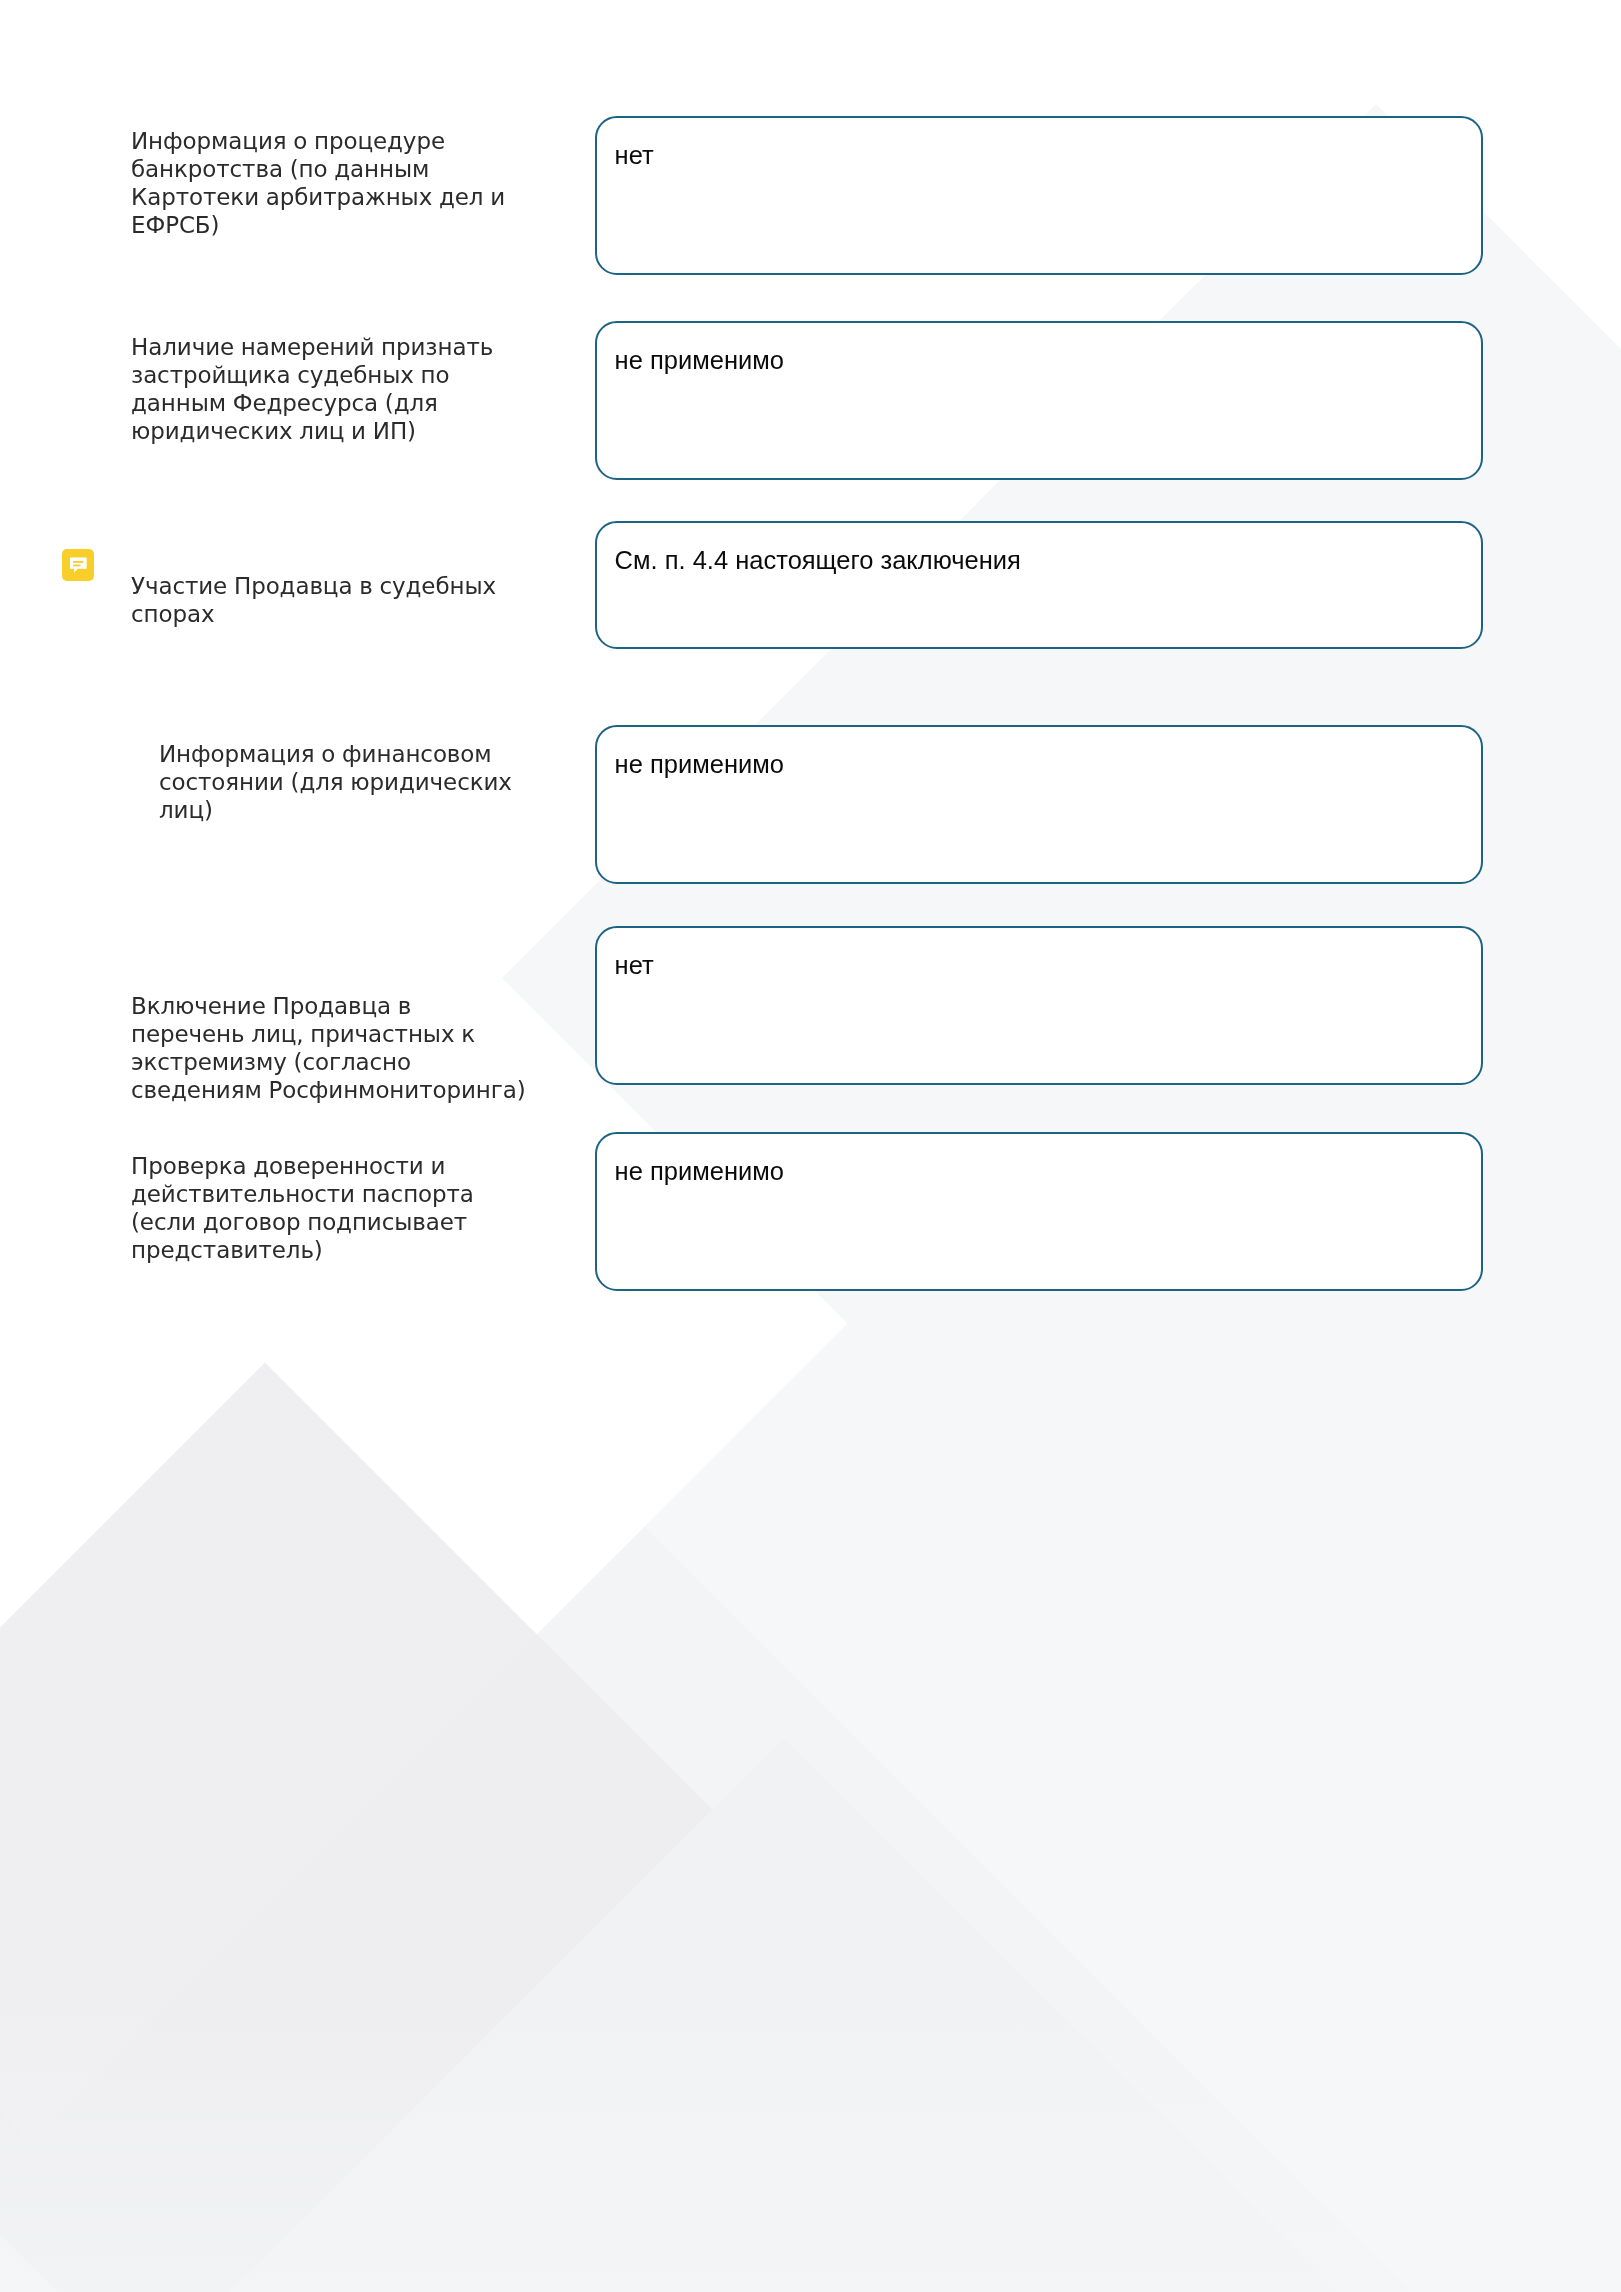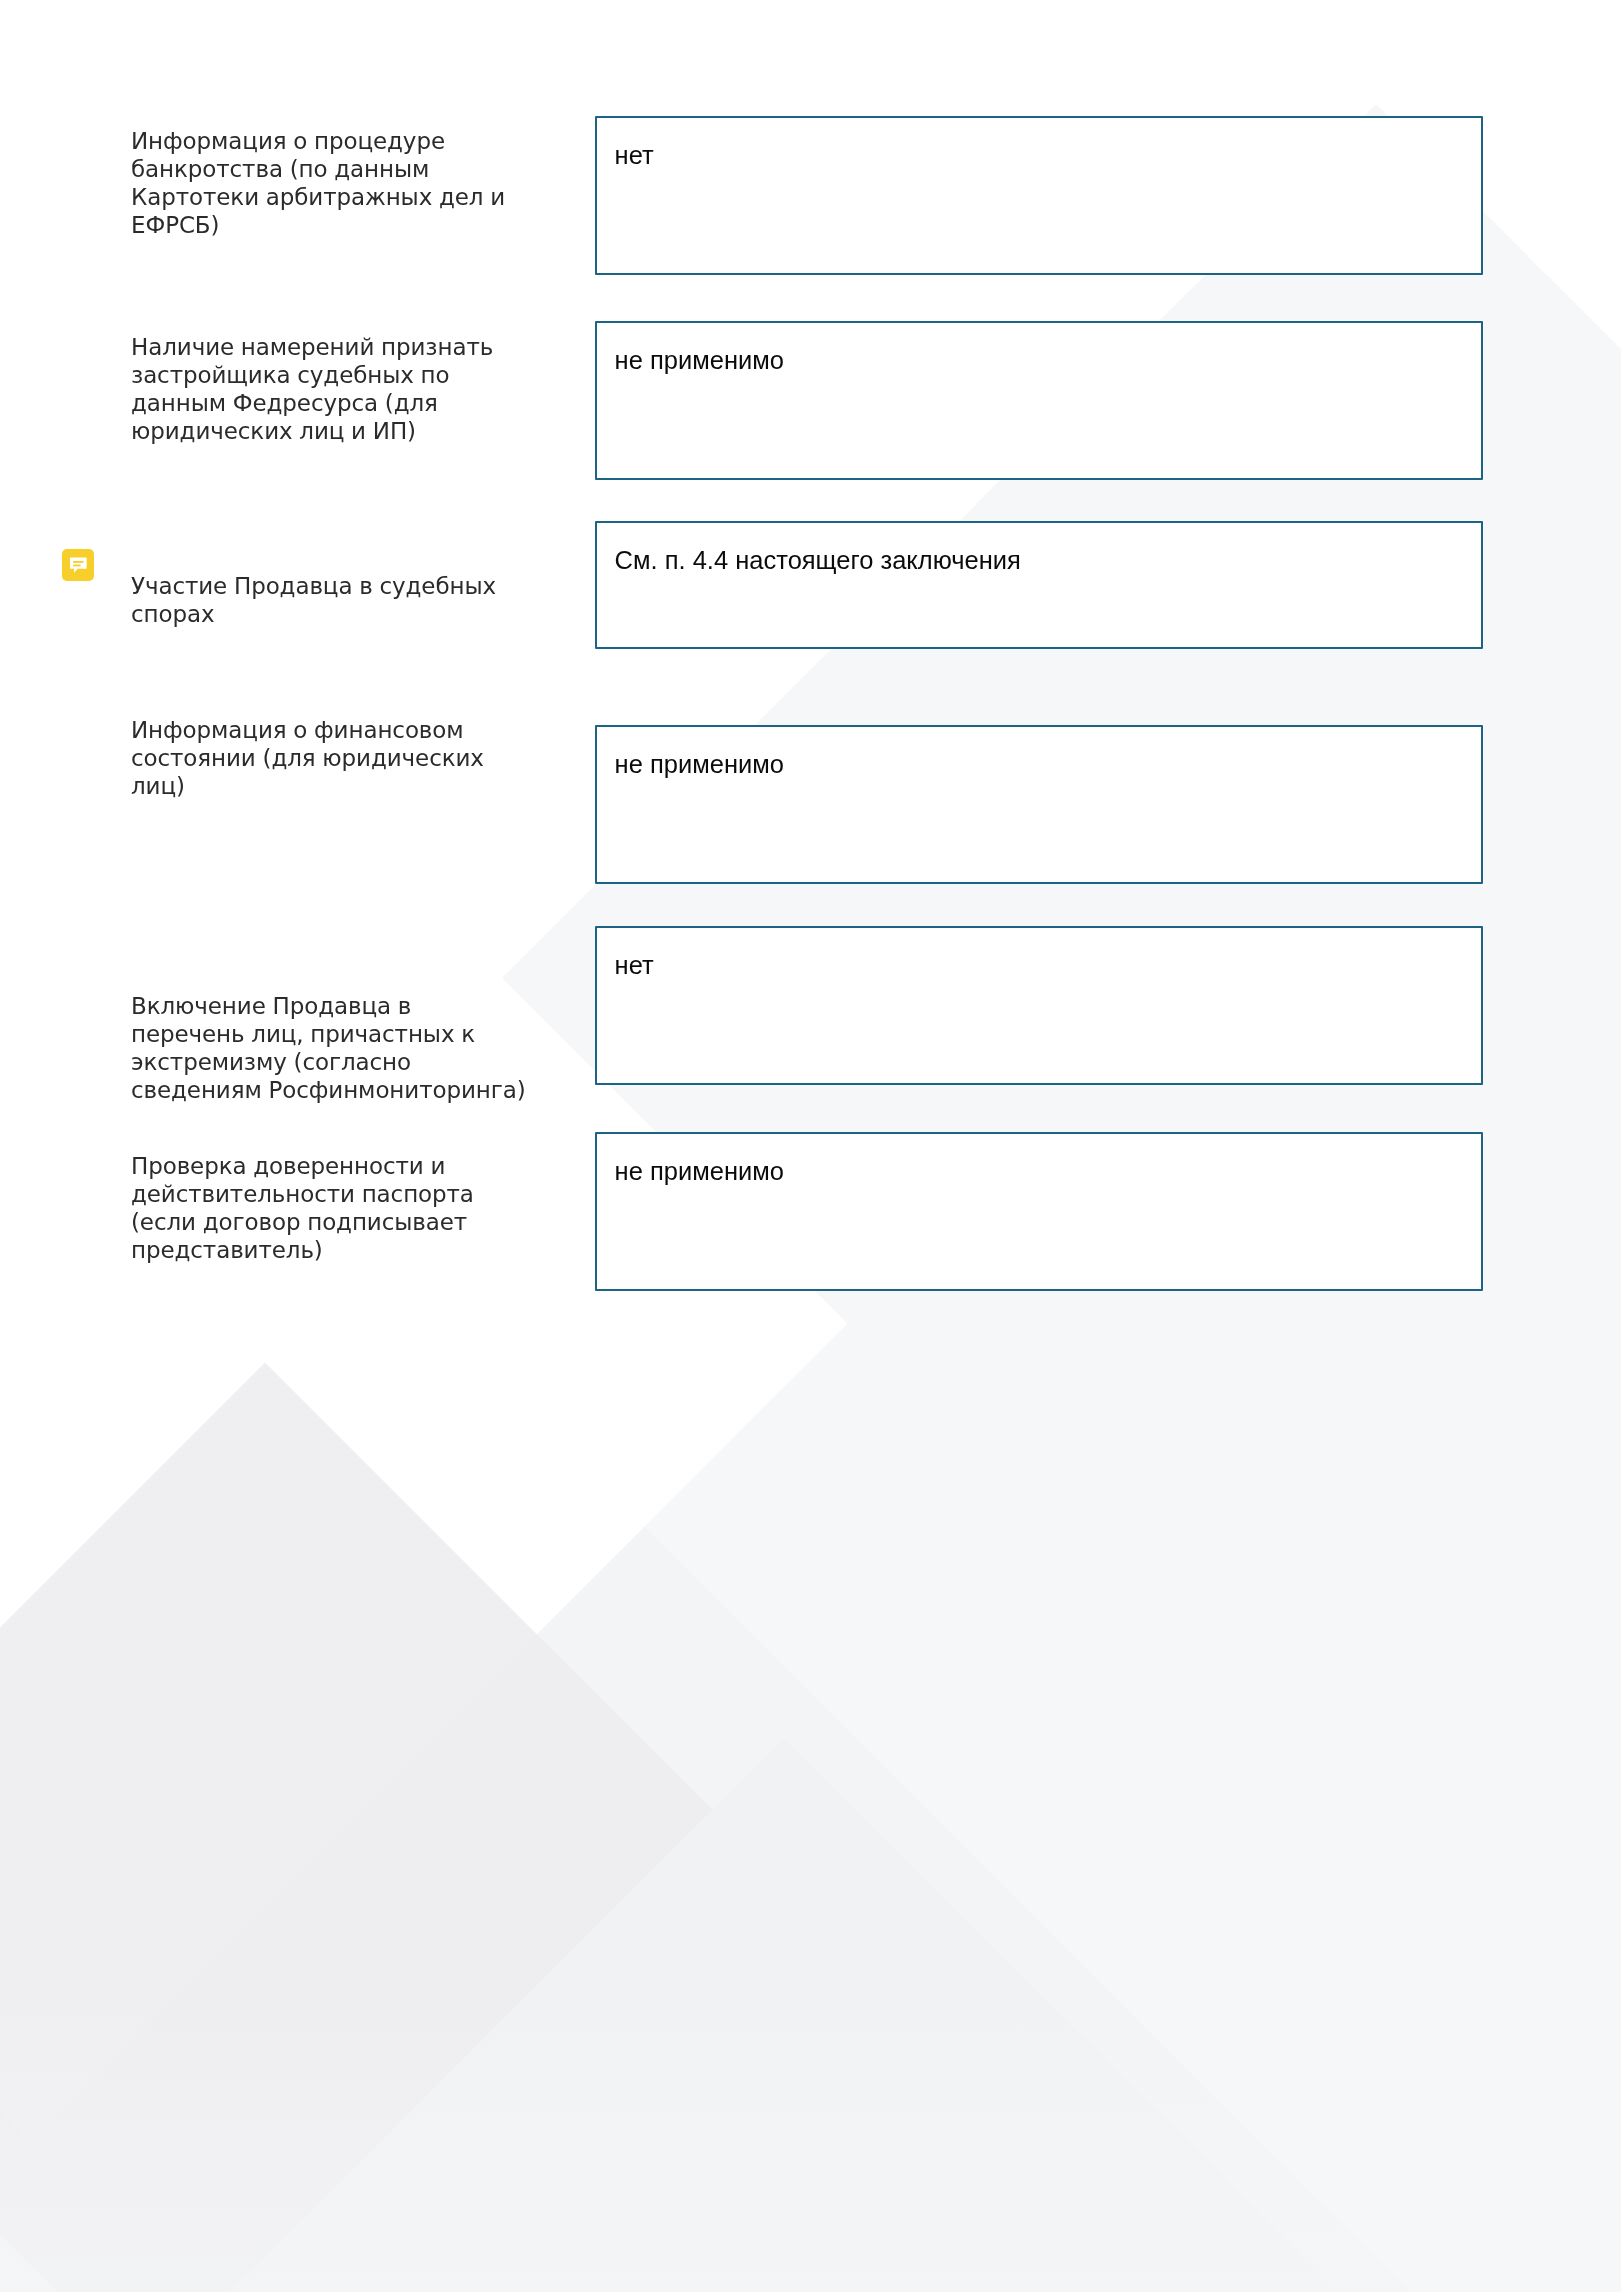--- a/index.html
+++ b/index.html
@@ -129,21 +129,21 @@
     letter-spacing: -0.1px;
     word-spacing: -0.4px;
   }
 
   .value-box {
     position: absolute;
     left: 595px;
     width: 888px;
     box-sizing: border-box;
     border: 2px solid #1d6383;
-    border-radius: 1px;
+    border-radius: 22px;
     background: #ffffff;
     padding: 21.6px 0 0 17.6px;
   }
 
   .value-text {
     font-family: "Liberation Sans", "DejaVu Sans", sans-serif;
     font-size: 25.5px;
     line-height: 31px;
     color: #0b0b0b;
   }
@@ -182,21 +182,21 @@
             <rect x="5.2" y="6.1" width="10.6" height="1.9" fill="#f7ce2a"></rect>
             <rect x="5.2" y="9.7" width="7.6" height="1.9" fill="#f7ce2a"></rect>
           </svg>
         </div>
         <div class="label" style="top: 572px;">Участие Продавца в судебных спорах</div>
         <div class="value-box" style="top: 521px; height: 128px;">
           <div class="value-text">См. п. 4.4 настоящего заключения</div>
         </div>
       </div>
       <div class="row">
-        <div class="label" style="top: 716px;">Информация о финансовом состоянии (для юридических лиц)</div>
+        <div class="label" style="top: 740px; margin-left: 28px;">Информация о финансовом состоянии (для юридических лиц)</div>
         <div class="value-box" style="top: 725px; height: 159px;">
           <div class="value-text">не применимо</div>
         </div>
       </div>
       <div class="row">
         <div class="label" style="top: 992px;">Включение Продавца в перечень лиц, причастных к экстремизму (согласно сведениям Росфинмониторинга)</div>
         <div class="value-box" style="top: 926px; height: 159px;">
           <div class="value-text">нет</div>
         </div>
       </div>

